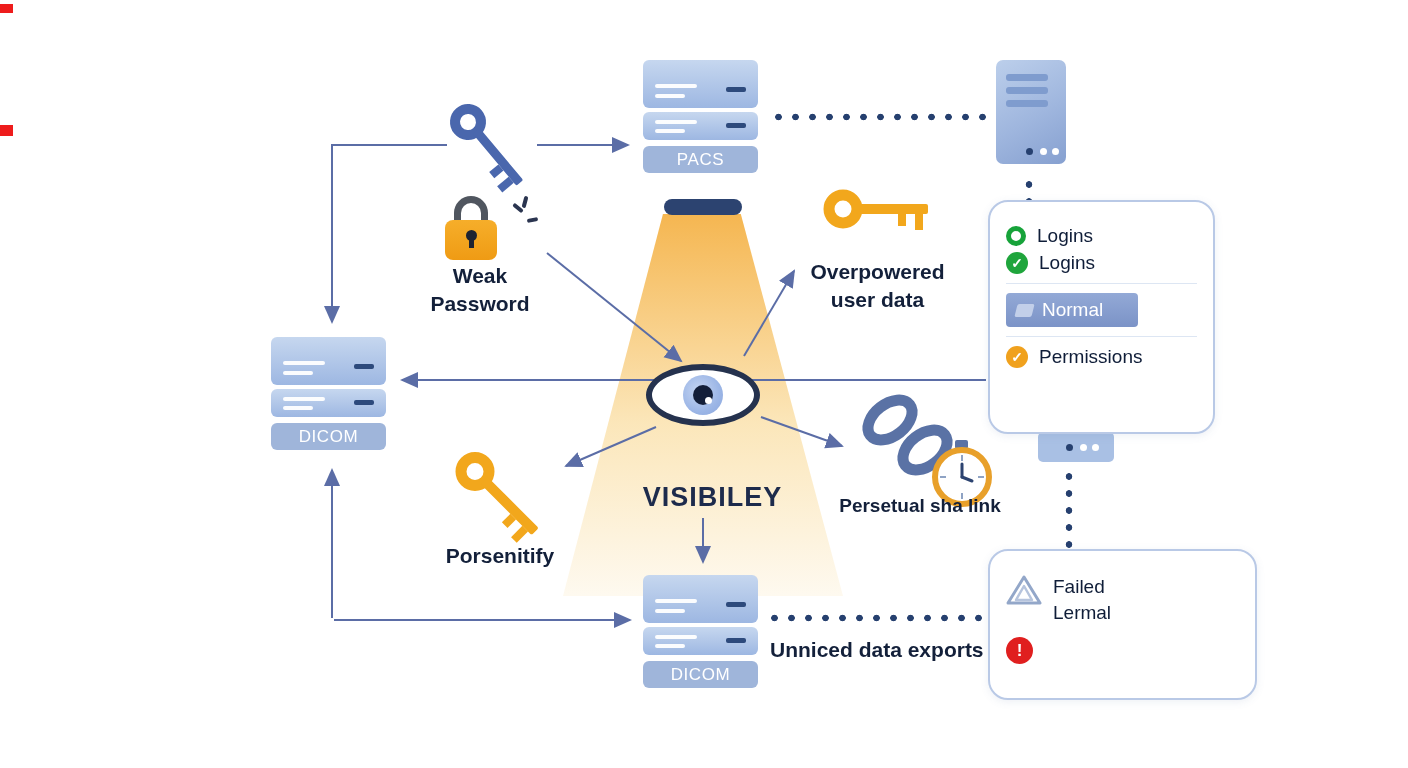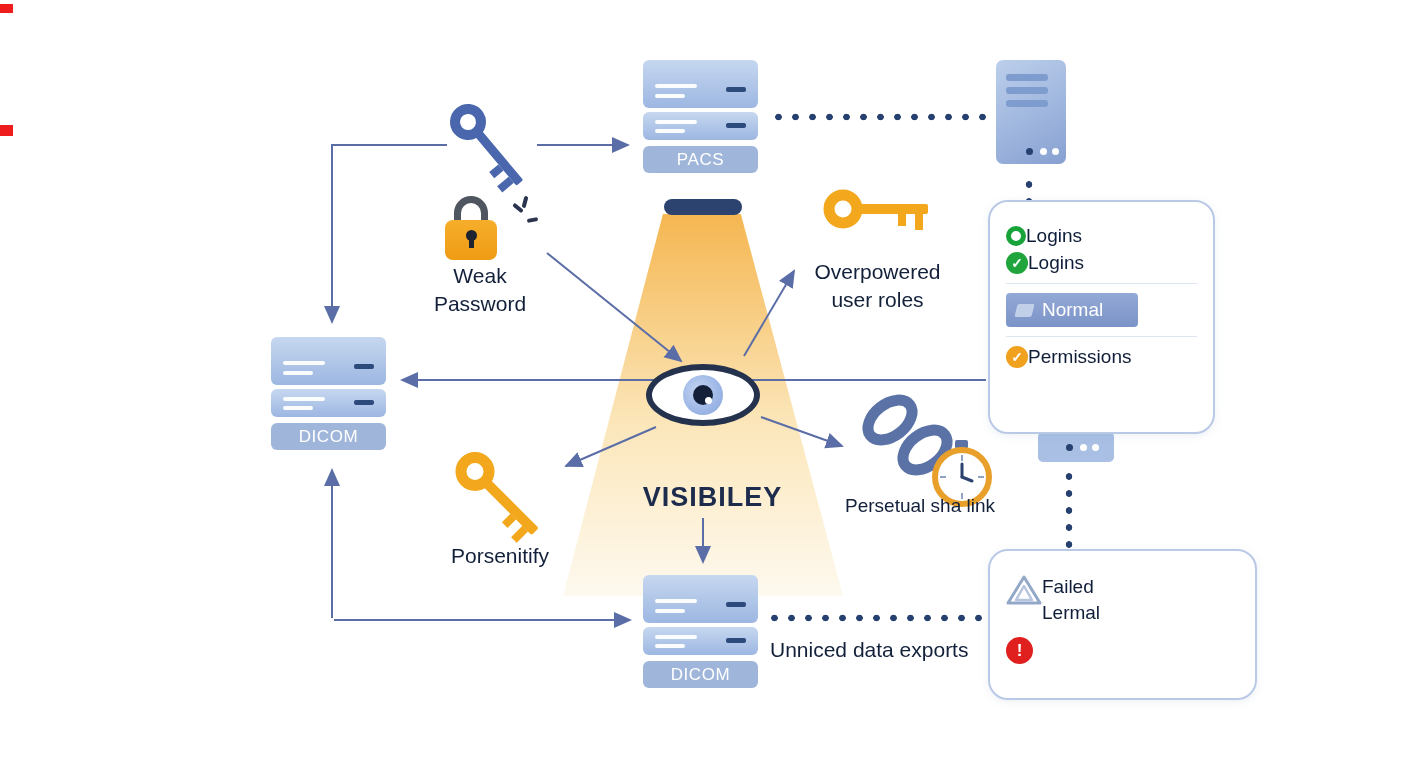--- a/index.html
+++ b/index.html
@@ -54,36 +54,36 @@
        border:6px solid #25324e;border-radius:50%}
   .iris{position:absolute;left:31px;top:5px;width:40px;height:40px;border-radius:50%;
         background:radial-gradient(circle at 40% 40%,#c6d6f2 0%,#9cb6e6 60%,#8aa6dd 100%)}
   .pupil{position:absolute;left:10px;top:10px;width:20px;height:20px;border-radius:50%;background:#141f39}
   .glint{position:absolute;left:12px;top:12px;width:7px;height:7px;border-radius:50%;background:#fff}
 
   .visibility{left:615px;top:482px;width:195px;text-align:center;
               font-size:27px;font-weight:700;letter-spacing:1px;color:#1d2b4c}
 
   
-  .node-label{font-size:21px;font-weight:400;color:#13203a;text-align:center;line-height:1.32;white-space:nowrap}
+  .node-label{font-size:21px;font-weight:700;color:#13203a;text-align:center;line-height:1.32;white-space:nowrap}
 
   
   .shackle{position:absolute;left:9px;top:0;width:34px;height:30px;border:7px solid #50565f;
            border-bottom:none;border-radius:17px 17px 0 0}
   .lock-body{position:absolute;left:0;top:24px;width:52px;height:40px;border-radius:8px;
              background:linear-gradient(180deg,#f6ae2a,#ef9b14)}
   .keyhole{position:absolute;left:21px;top:10px;width:11px;height:11px;border-radius:50%;background:#1d2331}
   .keystem{position:absolute;left:24px;top:19px;width:5px;height:9px;background:#1d2331}
   .spark{position:absolute;background:#2b3550;border-radius:2px}
 
   
   .card{background:#fff;border:2px solid #b9c9e6;border-radius:20px;
         box-shadow:0 2px 8px rgba(80,110,160,.10);padding:16px}
   .card-title{font-size:20px;font-weight:600;color:#15233f;margin:2px 0 10px}
-  .prow{display:flex;align-items:center;margin:7px 0}
+  .prow{display:flex;align-items:center;gap:11px;margin:7px 0}
   .plabel{font-size:19px;font-weight:500;color:#0f1d38}
   .divider{height:1px;background:#dde6f3;margin:9px 0}
   .ring{width:20px;height:20px;border:5px solid #17a33a;border-radius:50%}
   .ccheck{width:22px;height:22px;border-radius:50%;color:#fff;font-size:14px;font-weight:700;
           display:flex;align-items:center;justify-content:center}
   .ccheck.green{background:#1fa53c}
   .ccheck.orange{background:#f0a11d}
   .ccheck::after{content:"✓"}
   .btn-normal{width:132px;height:34px;border-radius:4px;border:none;
               background:linear-gradient(180deg,#93a9d6,#7b93c7);
@@ -215,21 +215,21 @@
   <div class="abs node" style="left:822px;top:186px">
     <svg width="115" height="50" viewBox="0 0 115 50">
       <circle cx="21" cy="23" r="14" fill="none" stroke="#f2a71c" stroke-width="11"></circle>
       <rect x="34" y="18" width="72" height="10" rx="2" fill="#f2a71c"></rect>
       <rect x="76" y="28" width="8" height="12" fill="#f2a71c"></rect>
       <rect x="93" y="28" width="8" height="16" fill="#f2a71c"></rect>
     </svg>
   </div>
   <div class="abs node node-label" style="left:795px;top:258px;width:165px">
     <div>Overpowered</div>
-    <div>user roles</div>
+    <div>user data</div>
   </div>
 
   <div class="abs node" style="left:455px;top:448px;transform:rotate(45deg);transform-origin:20px 22px">
     <svg width="115" height="50" viewBox="0 0 115 50">
       <circle cx="21" cy="23" r="14" fill="none" stroke="#f2a71c" stroke-width="11"></circle>
       <rect x="34" y="18" width="72" height="10" rx="2" fill="#f2a71c"></rect>
       <rect x="76" y="28" width="8" height="12" fill="#f2a71c"></rect>
       <rect x="93" y="28" width="8" height="16" fill="#f2a71c"></rect>
     </svg>
   </div>

